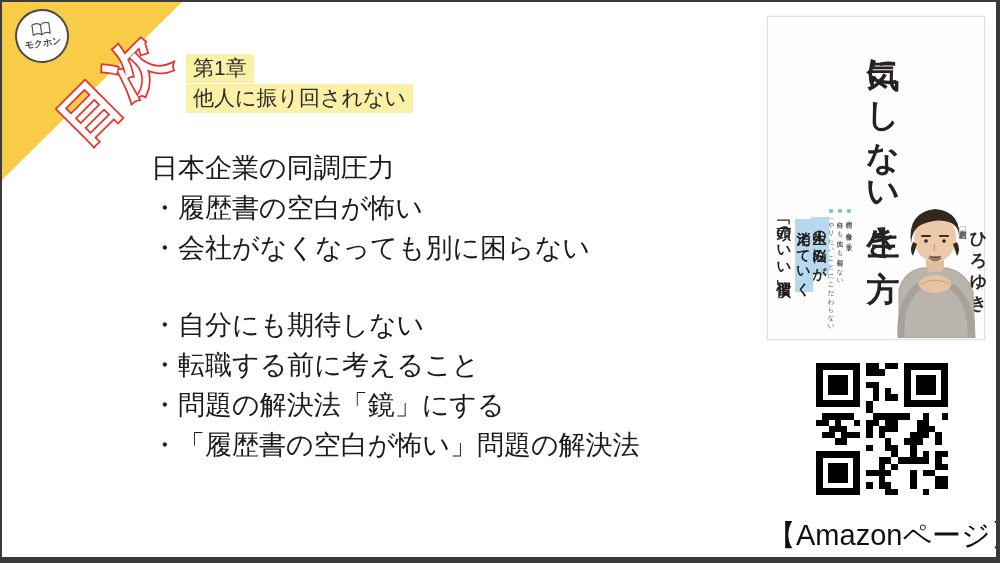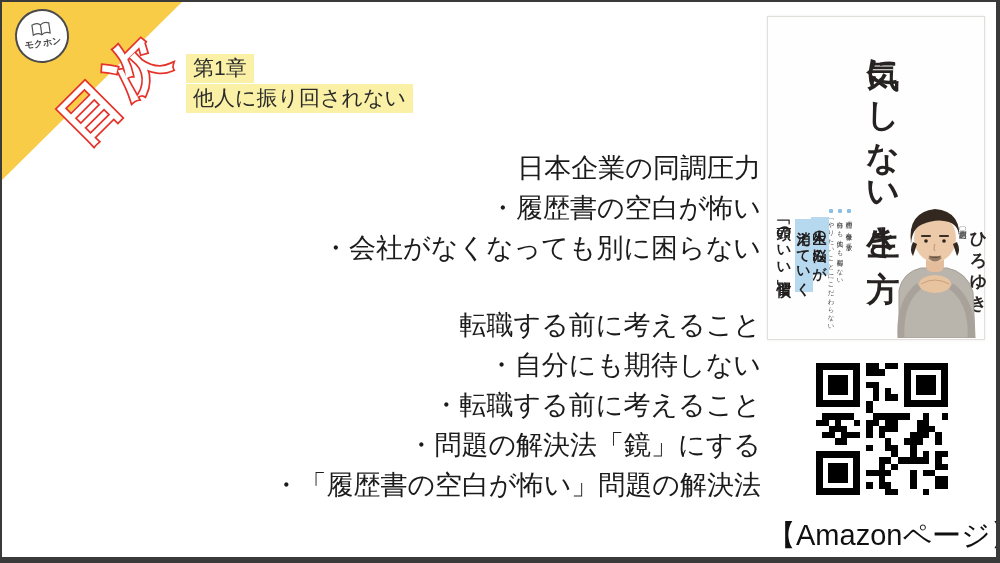--- a/index.html
+++ b/index.html
@@ -21,21 +21,21 @@
                  transform:rotate(-8deg); z-index:3; }
   .logo-text { font-size:9px; font-weight:bold; color:#444; letter-spacing:0; white-space:nowrap; }
 
   
   .chapter { position:absolute; left:148px; top:52px; z-index:2;margin-left:36px; }
   .chapter .mark { display:inline-block; background:#FAF0A6; color:#2b2b2b;
                    font-size:21px; line-height:26px; padding:1px 7px 2px 7px; font-weight:500; }
   .chapter .line2 { margin-top:1px; }
 
   
-  .toc { position:absolute; left:149px; top:146px; width:610px; color:#1b1b1b;text-align:right; }
+  .toc { position:absolute; left:149px; top:146px; width:610px; color:#1b1b1b; }
   .toc .line { font-size:27px; line-height:40px; white-space:nowrap; }
   .toc .section2 { margin-top:37px; }
 
   
   .cover { position:absolute; left:765px; top:14px; width:218px; height:324px;
            background:#fefefe; border:1px solid #e2dfda; box-shadow:0 0 3px rgba(0,0,0,.07); }
   .vtxt { writing-mode:vertical-rl; text-orientation:mixed; white-space:nowrap; }
   .cover-title { position:absolute; left:92px; top:17px; font-size:33px; font-weight:700;
                  letter-spacing:3px; color:#272222; }
   .cover-author { position:absolute; left:199px; top:202px; font-size:17px; font-weight:700;
@@ -91,21 +91,20 @@
     <div class="line2"><span class="mark">他人に振り回されない</span></div>
   </div>
 
   <div class="toc">
     <div class="section">
       <div class="line">日本企業の同調圧力</div>
       <div class="line">・履歴書の空白が怖い</div>
       <div class="line">・会社がなくなっても別に困らない</div>
     </div>
     <div class="section section2">
-      <div class="line">転職する前に考えること</div>
       <div class="line">・自分にも期待しない</div>
       <div class="line">・転職する前に考えること</div>
       <div class="line">・問題の解決法「鏡」にする</div>
       <div class="line">・「履歴書の空白が怖い」問題の解決法</div>
     </div>
   </div>
 
   <div class="cover">
     <div class="vtxt cover-title">気にしない生き方</div>
     <div class="vtxt cover-author">ひろゆき</div>

